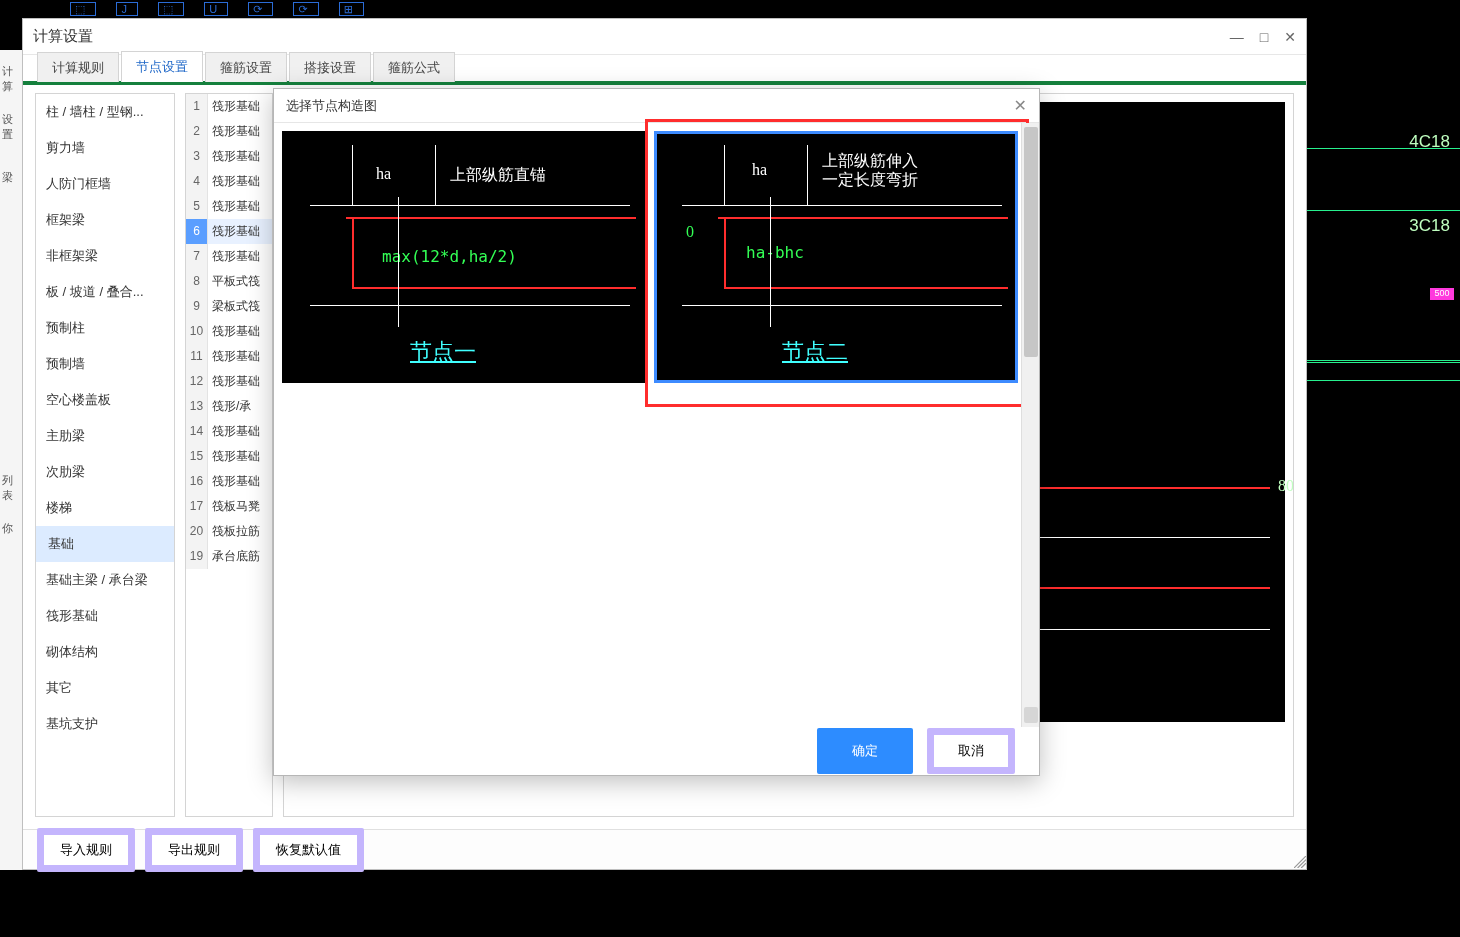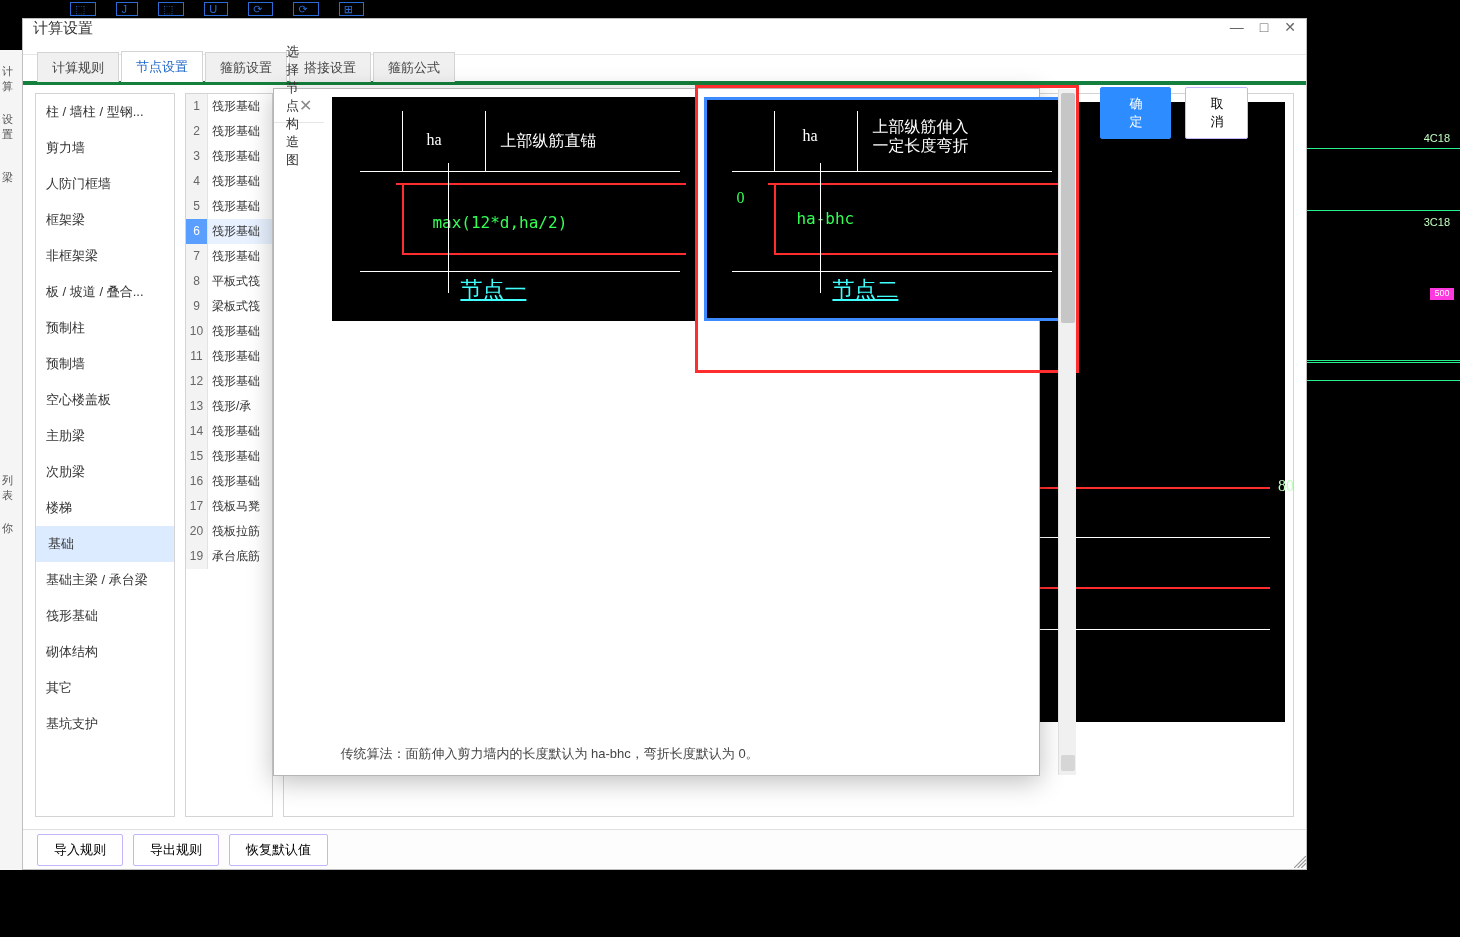--- a/index.html
+++ b/index.html
@@ -30,38 +30,38 @@
     
     .bg-dark {
       position: absolute;
       left: 1305px; top: 40px;
       right: 0; bottom: 0;
       background: #000;
       color: #fff;
       overflow: hidden;
     }
     .bg-dark .green-line { position: absolute; left: 0; width: 100%; border-top: 1px solid #27f08e; }
-    .bg-dark .label      { position: absolute; right: 10px; font-size: 11px; color: #c0ffc0; }
+    .bg-dark .label      { position: absolute; right: 10px; font-size: 17px; color: #c0ffc0; }
 
     
     .main-window {
       position: absolute;
       left: 22px; top: 18px;
       width: 1285px; height: 852px;
       background: #fff;
       border: 1px solid #bfbfbf;
       display: flex;
       flex-direction: column;
     }
 
     
     .title-bar {
       height: 36px;
       border-bottom: 1px solid #e7e7e7;
-      display: flex; align-items: flex-start;
+      display: flex; align-items: center;
       padding: 0 10px;
       justify-content: space-between;
     }
     .title-bar .title { font-size: 15px; }
     .title-bar .win-ctrls { display: flex; gap: 16px; font-size: 14px; color: #666; }
     .title-bar .win-ctrls span { cursor: pointer; }
 
     
     .main-tabs {
       height: 30px;
@@ -172,62 +172,62 @@
     .main-footer {
       height: 40px;
       border-top: 1px solid #e0e0e0;
       display: flex; align-items: center;
       padding: 0 14px;
       gap: 10px;
       background: #fdfdfd;
     }
     .btn {
       padding: 6px 16px;
-      border: 1px solid #c4b5fd;
+      border: 7px solid #c4b5fd;
       background: #fff;
       border-radius: 2px;
       cursor: pointer;
       font-size: 13px;
     }
     .btn.primary {
       background: #2d8cff;
       border-color: #2d8cff;
       color: #fff;
     }
 
     
     .modal {
       position: absolute;
       left: 273px; top: 88px;
       width: 767px; height: 688px;
       background: #fff;
       border: 1px solid #b6b6b6;
       box-shadow: 0 6px 24px rgba(0,0,0,0.25);
       display: flex;
-      flex-direction: row;
+      flex-direction: column;
     }
     .modal .m-title {
       height: 34px;
       display: flex; justify-content: space-between; align-items: center;
       padding: 0 12px;
       border-bottom: 1px solid #e6e6e6;
     }
     .modal .m-title .close { color: #888; cursor: pointer; font-size: 16px; }
     .modal .m-body {
       flex: 1;
       padding: 8px;
       display: flex; flex-direction: column;
       position: relative;
     }
     .thumbs {
       display: flex;
       gap: 8px;
     }
     .thumb {
-      width: 364px; height: 224px;
+      width: 364px; height: 252px;
       background: #000;
       position: relative;
       color: #fff;
       cursor: pointer;
     }
     .thumb.selected {
       outline: 3px solid #3d8bff;
       outline-offset: -3px;
     }
     .redbox {
@@ -514,21 +514,20 @@
       </div>
     </div>
 
     <div class="redbox" style="left:371px; top:-4px; width:384px; height:288px"></div>
 
     <div class="scrollbar-v">
       <div class="sthumb" style="top:4px; height:230px"></div>
       <div class="sthumb" style="bottom:4px; height:16px; background:#d6d6d6"></div>
     </div>
 
-    <div class="m-desc">传统算法：面筋伸入剪力墙内的长度默认为 ha-bhc，弯折长度默认为 0。</div>
   </div>
   <div class="m-footer">
     <button class="btn primary" style="padding:7px 28px">确定</button>
     <button class="btn" style="padding:7px 24px">取消</button>
   </div>
 </div>
 
 <div style="position:absolute; left:1294px; top:856px; width:12px; height:12px; color:#9a9a9a">
   <svg viewBox="0 0 10 10" width="12" height="12">
       <path d="M0 10 L10 0 M3 10 L10 3 M6 10 L10 6" stroke="#999" stroke-width="1" fill="none"></path>

